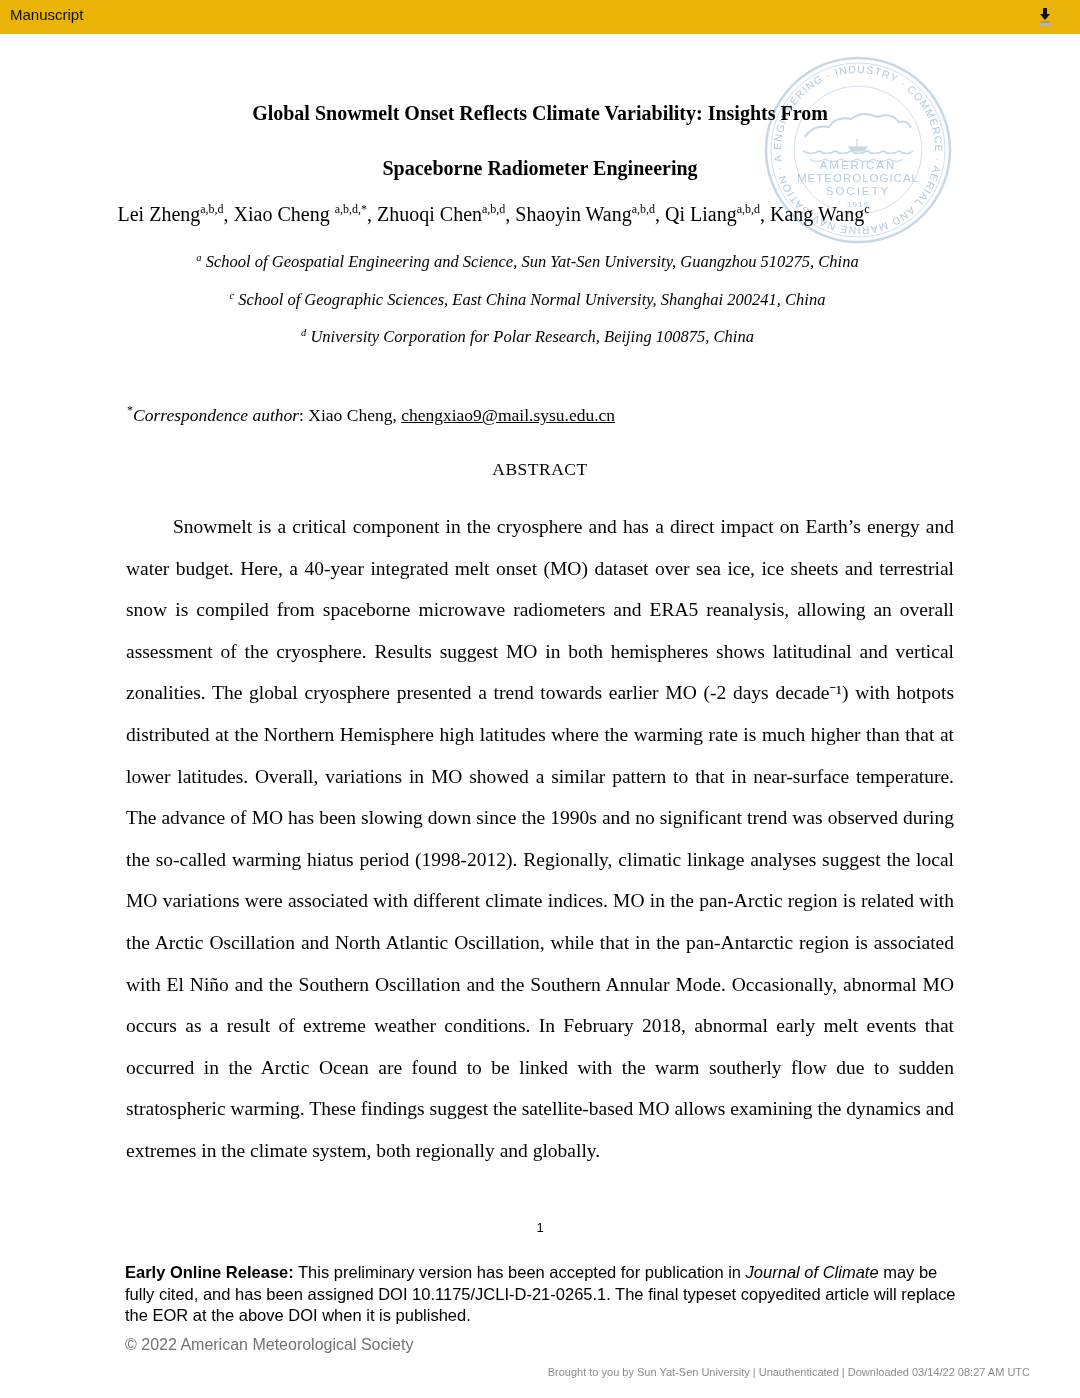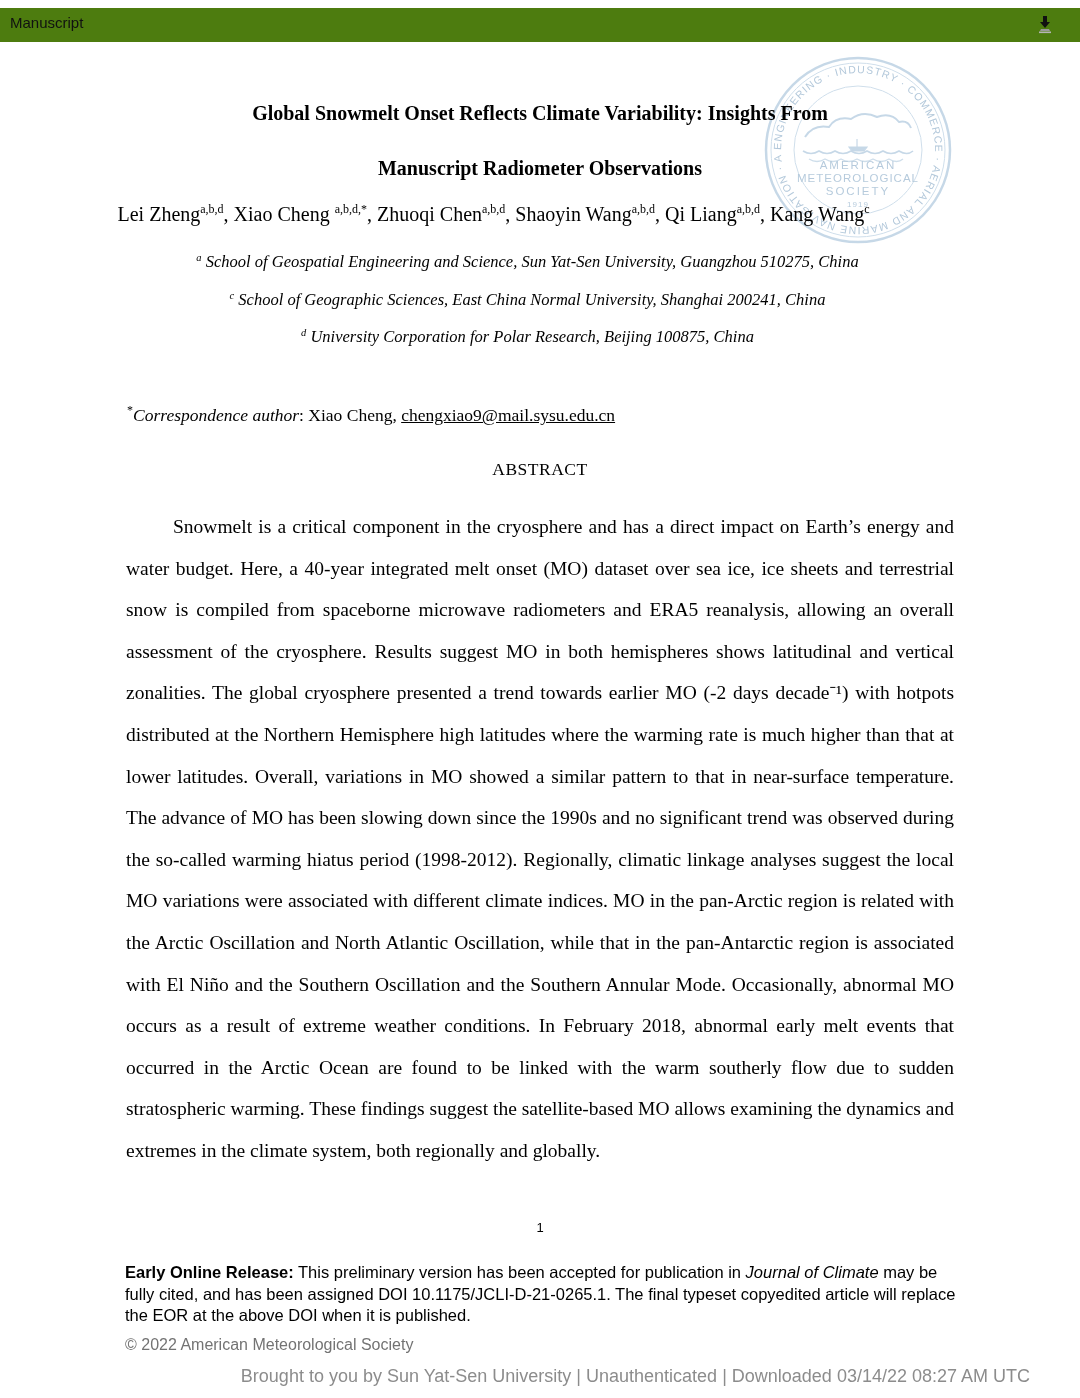--- a/index.html
+++ b/index.html
@@ -1,21 +1,21 @@
 <!DOCTYPE html>
 <html><head>
 <meta charset="utf-8">
 <style>
   html,body{margin:0;padding:0;}
   body{
     width:1080px;height:1398px;background:#ffffff;position:relative;
     font-family:"Liberation Serif", serif;color:#000;overflow:hidden;
   }
   
-  .topbar{position:absolute;top:8px;left:0;width:1080px;height:34px;background:#4d7c0f;z-index:5;}
+  .topbar{position:absolute;top:0;left:0;width:1080px;height:34px;background:#eab308;z-index:5;}
   .manuscript-label{position:absolute;left:10px;top:6px;font-family:"Liberation Sans",sans-serif;
     font-size:15px;color:#111;}
   .dl-btn{position:absolute;right:26px;top:7px;width:18px;height:20px;cursor:pointer;}
   
   .seal{position:absolute;left:763px;top:55px;width:190px;height:190px;z-index:1;opacity:.8;}
   
   .title{position:absolute;top:86px;left:0;width:1080px;text-align:center;z-index:2;
     font-weight:bold;font-size:20px;line-height:55px;}
   .authors{position:absolute;top:203px;left:0;width:987px;text-align:center;z-index:2;
     font-size:20px;}
@@ -32,21 +32,21 @@
     line-height:41.6px;text-align:justify;text-indent:47px;z-index:2;}
   .pagenum{position:absolute;top:1220px;left:0;width:1080px;text-align:center;
     font-family:"Liberation Sans",sans-serif;font-size:13px;}
   .eor{position:absolute;top:1262px;left:125px;width:840px;
     font-family:"Liberation Sans",sans-serif;font-size:16.5px;line-height:21.5px;color:#000;}
   .eor b{font-weight:bold;}
   .eor i{font-style:italic;}
   .copyright{position:absolute;top:1336px;left:125px;font-family:"Liberation Sans",sans-serif;
     font-size:16px;color:#737373;}
   .provenance{position:absolute;top:1366px;right:50px;font-family:"Liberation Sans",sans-serif;
-    font-size:18px;color:#8c8c8c;}
+    font-size:11px;color:#8c8c8c;}
   .seal text{font-family:"Liberation Sans",sans-serif;}
 </style>
 </head>
 <body>
 
 <div class="topbar">
   <span class="manuscript-label">Manuscript</span>
   <span class="dl-btn">
     <svg width="18" height="20" viewBox="0 0 18 20">
       <polygon points="7,1 11,1 11,7 14,7 9,13 4,7 7,7" fill="#111"></polygon>
@@ -76,21 +76,21 @@
     </text>
     <text x="95" y="114" text-anchor="middle" font-size="11.5" letter-spacing="2" fill="#a4bed4">AMERICAN</text>
     <text x="95" y="127" text-anchor="middle" font-size="11.5" letter-spacing="1" fill="#a4bed4">METEOROLOGICAL</text>
     <text x="95" y="140" text-anchor="middle" font-size="11.5" letter-spacing="2" fill="#a4bed4">SOCIETY</text>
     <text x="95" y="152" text-anchor="middle" font-size="8" letter-spacing="1" fill="#a4bed4">1919</text>
   </svg>
 </div>
 
 <div class="title">
   <div>Global Snowmelt Onset Reflects Climate Variability: Insights From</div>
-  <div>Manuscript Radiometer Observations</div>
+  <div>Spaceborne Radiometer Engineering</div>
 </div>
 
 <div class="authors"><span>Lei Zheng<sup>a,b,d</sup></span>, <span>Xiao Cheng <sup>a,b,d,*</sup></span>, <span>Zhuoqi Chen<sup>a,b,d</sup></span>, <span>Shaoyin Wang<sup>a,b,d</sup></span>, <span>Qi Liang<sup>a,b,d</sup></span>, <span>Kang Wang<sup>c</sup></span></div>
 
 <div class="affil-list">
     <div class="affil"><sup>a</sup> School of Geospatial Engineering and Science, Sun Yat-Sen University, Guangzhou 510275, China</div>
     <div class="affil"><sup>c</sup> School of Geographic Sciences, East China Normal University, Shanghai 200241, China</div>
     <div class="affil"><sup>d</sup> University Corporation for Polar Research, Beijing 100875, China</div>
   </div>
 

